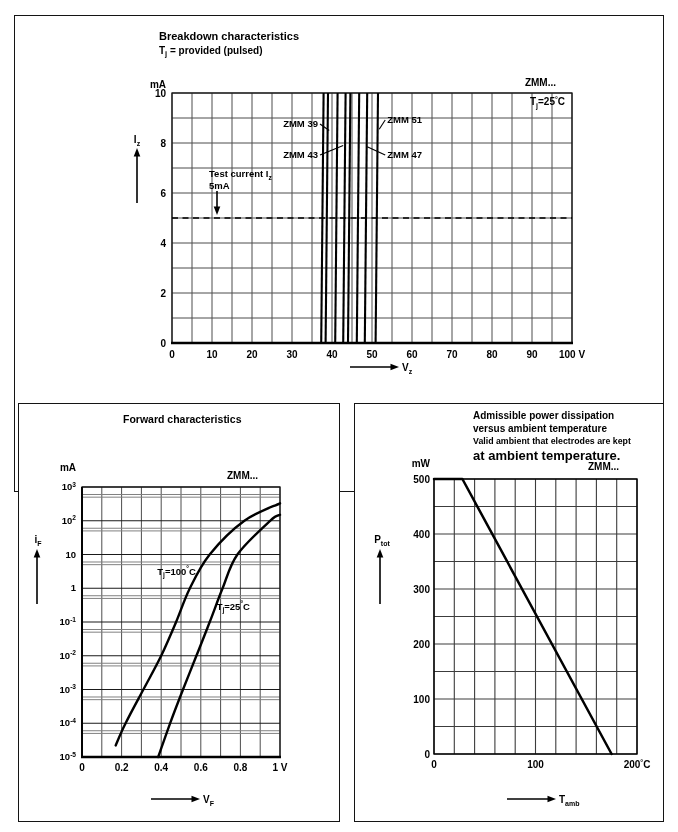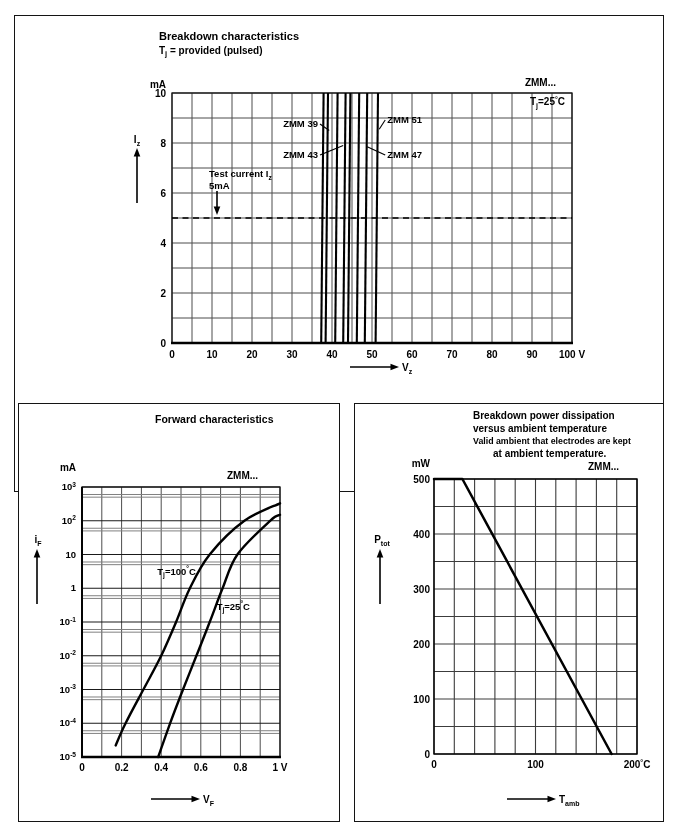--- a/index.html
+++ b/index.html
@@ -5,44 +5,44 @@
   html,body{margin:0;padding:0;background:#ffffff;}
   .page{position:relative;width:678px;height:832px;background:#fff;
         font-family:"Liberation Sans", "DejaVu Sans", sans-serif;color:#000;}
   .panel{position:absolute;border:1.6px solid #141414;background:#fff;box-sizing:border-box;}
   #panel-breakdown{left:14px;top:15px;width:650px;height:477px;}
   #panel-forward{left:18px;top:403px;width:322px;height:419px;}
   #panel-power{left:354px;top:403px;width:310px;height:419px;}
   .ctitle{position:absolute;font-weight:bold;white-space:nowrap;}
   #panel-breakdown .t1{left:144px;top:14px;font-size:11px;}
   #panel-breakdown .t2{left:144px;top:29px;font-size:10px;}
-  #panel-forward .t1{left:104px;top:9px;font-size:10.5px;margin-left:32px;}
+  #panel-forward .t1{left:104px;top:9px;font-size:10.5px;}
   #panel-power .t1{left:118px;top:6px;font-size:10px;}
   #panel-power .t2{left:118px;top:19px;font-size:10px;}
   #panel-power .n1{left:118px;top:32px;font-size:8.8px;}
-  #panel-power .n2{left:118px;top:44px;font-size:10px;margin-left:20px;}
+  #panel-power .n2{left:118px;top:44px;font-size:13px;}
   .sub{font-size:7.5px;vertical-align:-2px;}
   #charts{position:absolute;left:0;top:0;}
 </style>
 </head>
 <body>
 
 <div class="page">
 
   <div class="panel" id="panel-breakdown">
     <div class="ctitle t1">Breakdown characteristics</div>
     <div class="ctitle t2"><span>T</span><span class="sub">j</span><span> = provided (pulsed)</span></div>
   </div>
 
   <div class="panel" id="panel-forward">
     <div class="ctitle t1">Forward characteristics</div>
   </div>
 
   <div class="panel" id="panel-power">
-    <div class="ctitle t1">Breakdown power dissipation</div>
+    <div class="ctitle t1">Admissible power dissipation</div>
     <div class="ctitle t2">versus ambient temperature</div>
     <div class="ctitle n1">Valid ambient that electrodes are kept</div>
     <div class="ctitle n2">at ambient temperature.</div>
   </div>
 
   <svg id="charts" width="678" height="832" viewBox="0 0 678 832" font-family="Liberation Sans, DejaVu Sans, sans-serif">
       <line x1="172" y1="93" x2="172" y2="343" stroke="#4d4d4d" stroke-width="1" fill="none"></line>
       <line x1="192" y1="93" x2="192" y2="343" stroke="#4d4d4d" stroke-width="1" fill="none"></line>
       <line x1="212" y1="93" x2="212" y2="343" stroke="#4d4d4d" stroke-width="1" fill="none"></line>
       <line x1="232" y1="93" x2="232" y2="343" stroke="#4d4d4d" stroke-width="1" fill="none"></line>

